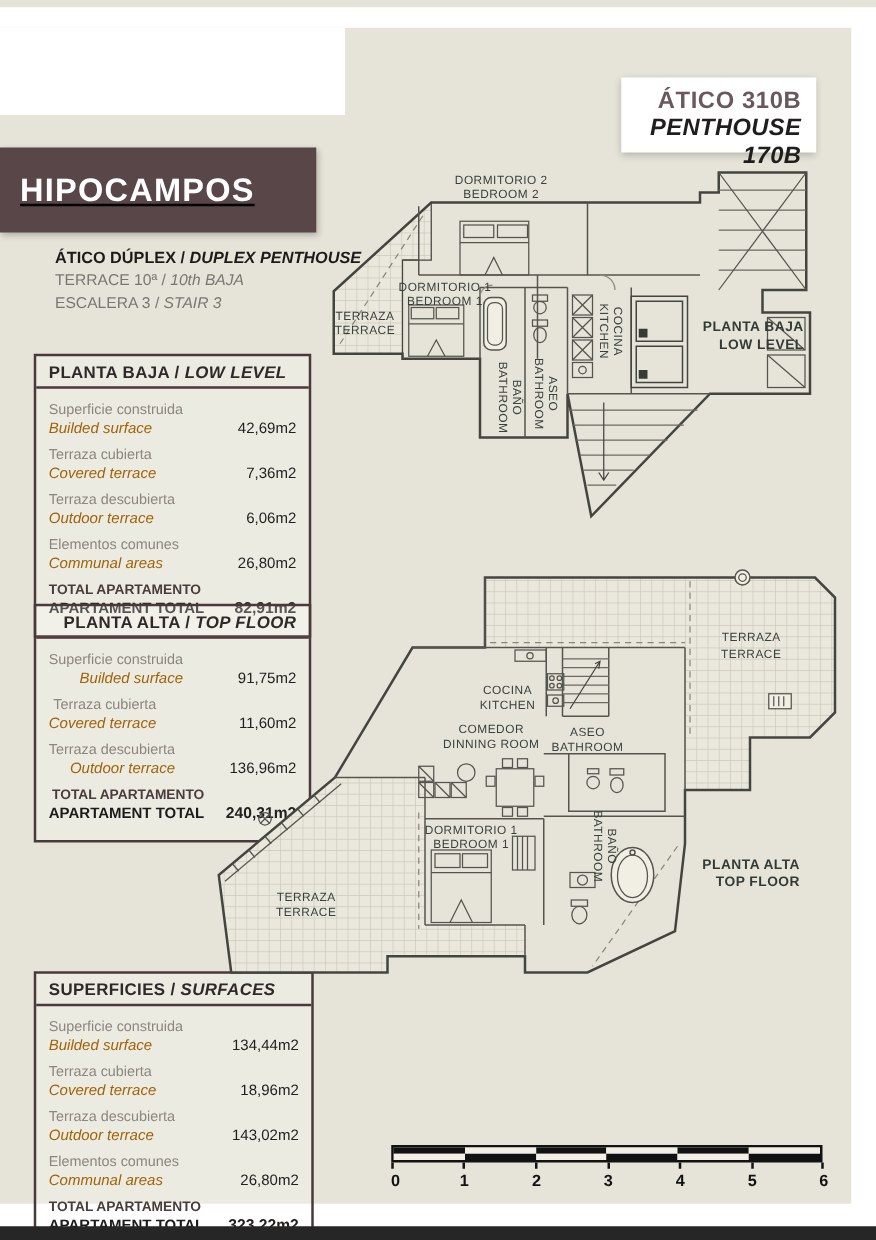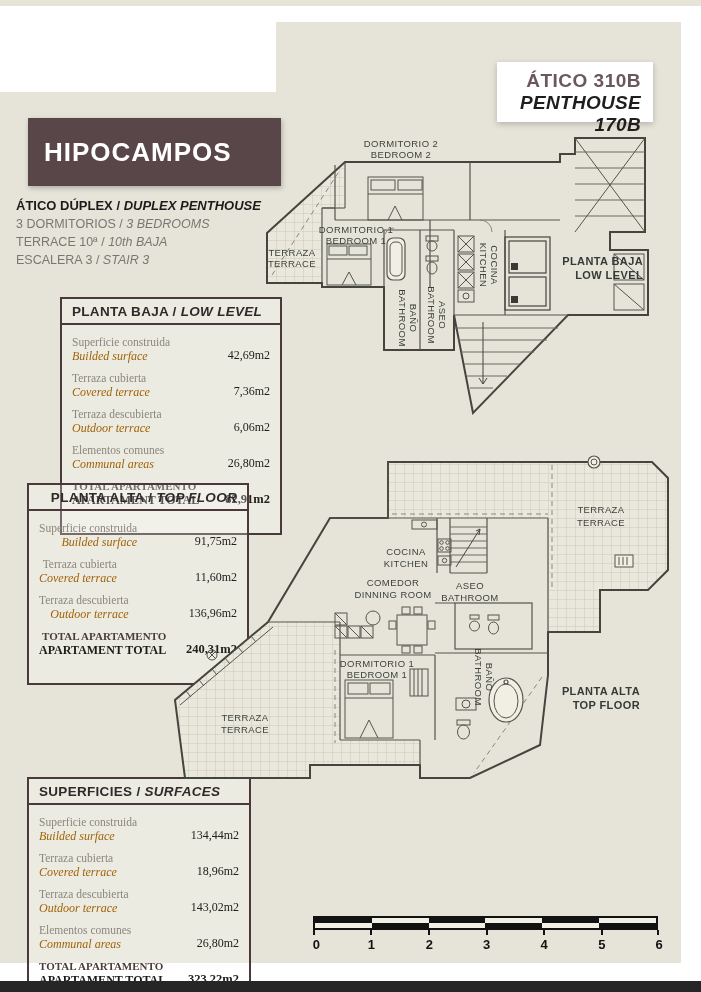--- a/index.html
+++ b/index.html
@@ -11,42 +11,42 @@
   #beige-panel{left:0;top:22px;width:681px;height:941px;background:#e6e4d9;}
   #white-top-full{left:0;top:6px;width:701px;height:16px;background:#fff;}
   #white-top-left{left:0;top:22px;width:276px;height:70px;background:#fff;}
   #footer-bar{left:0;top:981px;width:701px;height:11px;background:#262626;}
   
   #unit-box{left:497px;top:62px;width:156px;height:60px;background:#fff;
             box-shadow:0 2px 6px rgba(0,0,0,.22);text-align:right;padding:8px 12px 0 0;box-sizing:border-box;}
   #unit-box .es{font-size:19px;font-weight:bold;color:#6a585c;letter-spacing:.5px;}
   #unit-box .en{font-size:19px;font-weight:bold;font-style:italic;color:#201d1d;letter-spacing:.3px;}
   
-  #brand-banner{left:28px;top:118px;width:253px;height:68px;background:#594649;
-                box-shadow:1px 2px 5px rgba(0,0,0,.25);display:flex;align-items:center;}
+  #brand-banner{left:0;top:118px;width:253px;height:68px;background:#594649;
+                box-shadow:1px 2px 5px rgba(0,0,0,.25);display:flex;align-items:center;text-decoration:underline;}
   #brand-banner span{color:#fff;font-size:26px;font-weight:bold;letter-spacing:1px;padding-left:16px;}
   
-  #info-block{left:16px;top:197px;width:250px;}
+  #info-block{left:44px;top:197px;width:250px;}
   .info-line{font-size:12.5px;line-height:18px;color:#7b7672;white-space:nowrap;}
   .info-line .en{font-style:italic;}
   .info-line.first,.info-line.first .en{color:#1d1a1a;font-weight:bold;font-size:13px;}
   
   .stable{border:2px solid #4a383a;width:222px;background:rgba(255,255,255,.25);box-sizing:border-box;}
   .stable .thead{border-bottom:2px solid #4a383a;padding:5px 10px 4px 10px;
                  font-size:13.5px;font-weight:bold;color:#30292a;letter-spacing:.3px;}
   .stable .thead .en{font-style:italic;}
-  .stable .tbody{padding:6px 10px 18px 10px;font-family:Liberation Serif, serif;}
+  .stable .tbody{padding:6px 10px 7px 10px;}
   .srow{display:flex;align-items:flex-end;justify-content:space-between;margin:4px 0 7px 0;}
   .srow .lbl .es{display:block;font-size:11.5px;color:#8b867e;line-height:14px;}
   .srow .lbl .en{display:block;font-size:12px;font-style:italic;color:#a16207;line-height:15px;}
   .srow .val{font-size:12px;color:#23201e;padding-bottom:1px;}
   .srow.total .lbl .es{font-size:11px;font-weight:bold;color:#4a3c3a;font-style:normal;}
   .srow.total .lbl .en{font-size:12px;font-weight:bold;font-style:normal;color:#1d1a1a;}
   .srow.total .val{font-weight:bold;font-size:12.5px;}
-  #table-1{left:27px;top:297px;margin-left:33px;}
+  #table-1{left:27px;top:283px;}
   #table-2{left:27px;top:483px;text-align:right;}
   #table-3{left:27px;top:777px;width:224px;}
   
   #scalebar{left:313px;top:916px;width:346px;height:40px;}
   #scalebar .bar{position:absolute;left:0;top:0;width:345px;height:14px;border:2px solid #121212;box-sizing:border-box;}
   #scalebar .row{display:flex;height:5px;}
   #scalebar .seg{flex:1;}
   #scalebar .b{background:#121212;} #scalebar .w{background:#f2f0e6;}
   #scalebar .tick{position:absolute;top:14px;width:2px;height:5px;background:#121212;}
   #scalebar .num{position:absolute;top:21px;transform:translateX(-50%);font-size:13px;font-weight:bold;color:#121212;}
@@ -68,21 +68,20 @@
     <div class="es">ÁTICO 310B</div>
     <div class="en">PENTHOUSE 170B</div>
   </div>
 
   <div class="abs" id="brand-banner">
     <span>HIPOCAMPOS</span>
   </div>
 
   <div class="abs" id="info-block">
     <div class="info-line first"><span>ÁTICO DÚPLEX</span><span> / </span><span class="en">DUPLEX PENTHOUSE</span></div>
-    <div class="info-line"><span>3 DORMITORIOS</span><span> / </span><span class="en">3 BEDROOMS</span></div>
     <div class="info-line"><span>TERRACE 10ª</span><span> / </span><span class="en">10th BAJA</span></div>
     <div class="info-line"><span>ESCALERA 3</span><span> / </span><span class="en">STAIR 3</span></div>
   </div>
 
   <div class="abs stable" id="table-1">
     <div class="thead"><span>PLANTA BAJA</span><span> / </span><span class="en">LOW LEVEL</span></div>
     <div class="tbody">
       <div class="srow">
           <span class="lbl">
             <span class="es">Superficie construida</span>

